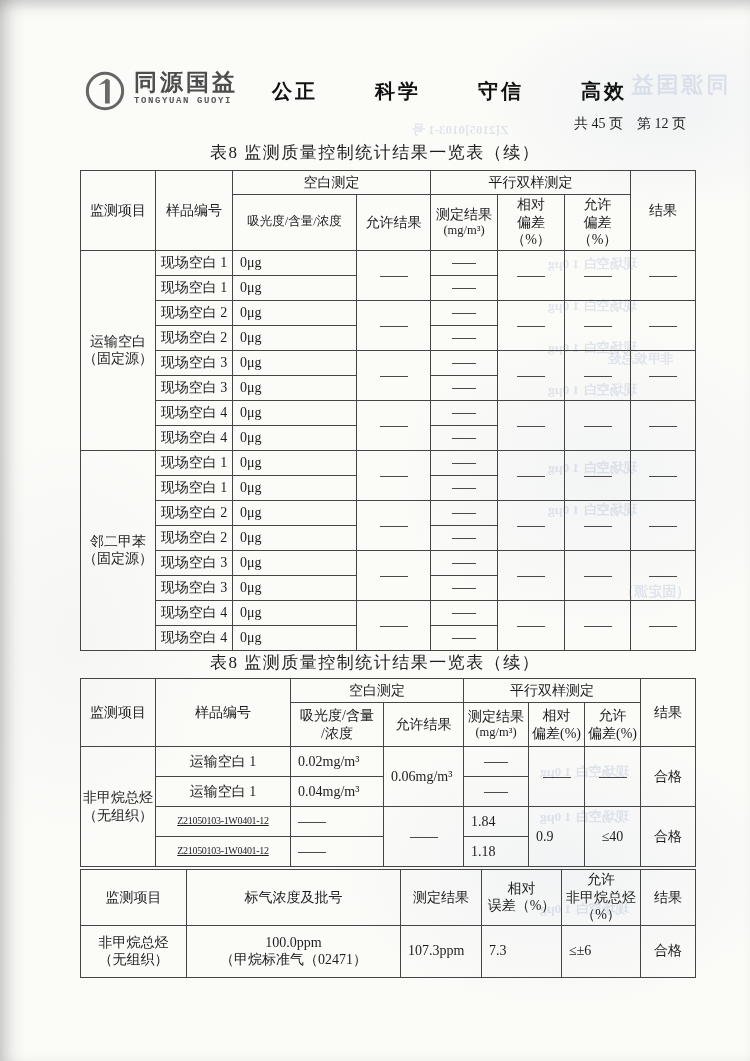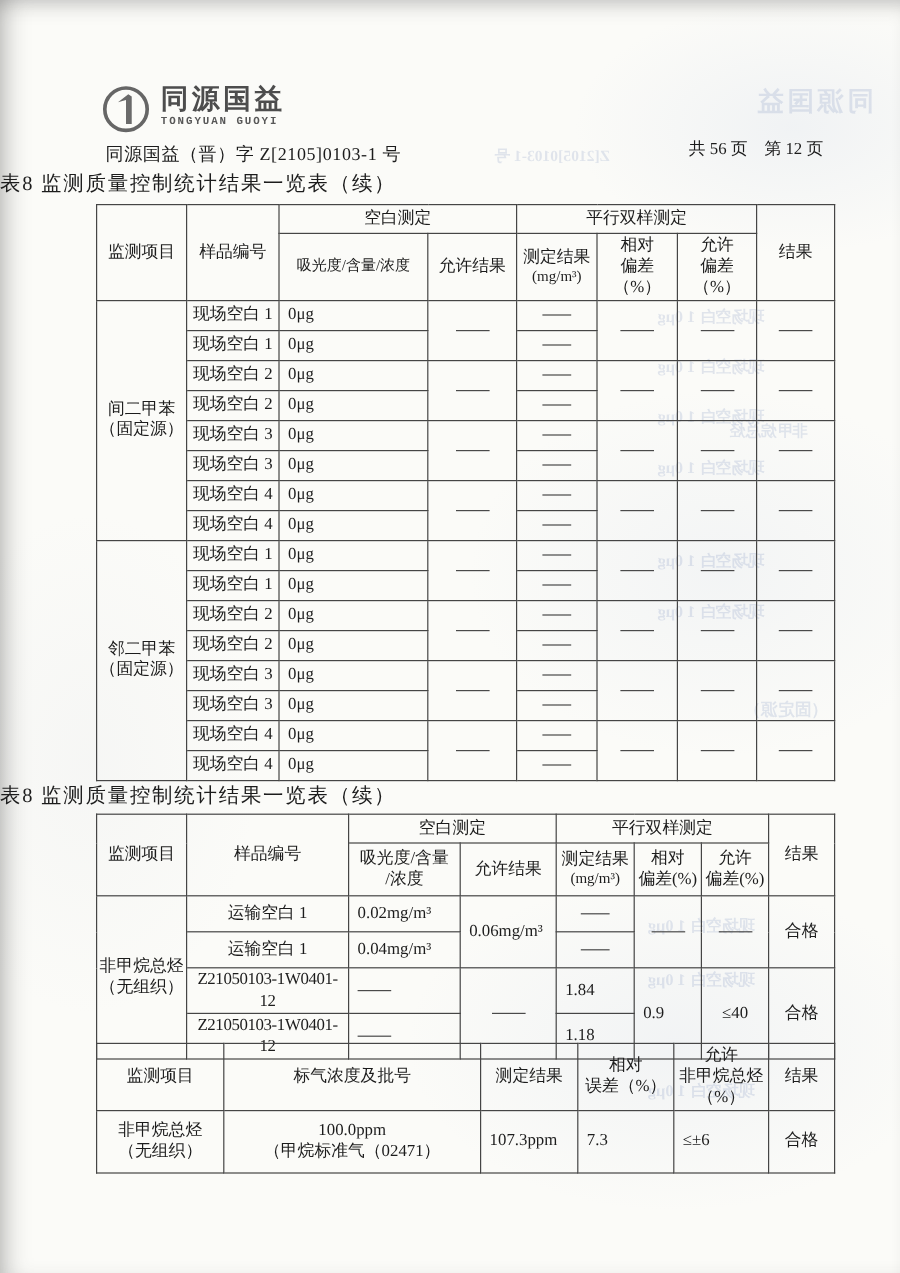--- a/index.html
+++ b/index.html
@@ -22,41 +22,41 @@
   
   .logo-wrap { position:absolute; left:84px; top:70px; display:flex; align-items:flex-start; }
   .logo-mark { width:42px; height:42px; margin-right:8px; }
   .logo-text-cn { font-family:"Liberation Sans","DejaVu Sans",sans-serif; font-weight:bold; font-size:23px; letter-spacing:3px; color:#4d4d4d; line-height:1.1; }
   .logo-text-en { font-family:Liberation Mono, monospace; font-weight:bold; font-size:9px; letter-spacing:1.6px; color:#585858; margin-top:1px; }
   .slogan { position:absolute; left:272px; top:78px; display:flex; gap:57px; font-weight:bold; font-size:20px; letter-spacing:3px; color:#111; }
   .doc-number { position:absolute; left:88px; top:119px; font-size:15px; letter-spacing:.5px; }
   .pagination { position:absolute; left:574px; top:115px; font-size:14px; }
 
   
-  .tbl-title { position:absolute; left:0; width:100%; font-size:17px; letter-spacing:1.5px; }
+  .tbl-title { position:absolute; left:0; width:100%; text-align:center; font-size:17px; letter-spacing:1.5px; }
   .title-1 { top:141px; }
   .title-2 { top:651px; }
 
   
   table { border-collapse:collapse; table-layout:fixed; position:absolute; background:transparent; }
   td,th { border:1px solid #454545; font-weight:normal; font-size:14px; text-align:center; vertical-align:middle; line-height:1.25; padding:1px 2px; overflow:hidden; }
   .t1 { left:80px; top:170px; width:615px; }
   .t1 td { height:25px; }
   .t1 tr.h1 th { height:24px; }
   .t1 tr.h2 th { height:42px; }
   .t2 { left:80px; top:678px; width:615px; }
   .t2 tr.h1 th { height:24px; }
   .t2 tr.h2 th { height:44px; }
   .t2 td { height:30px; }
   .t3 { left:80px; top:869px; width:615px; }
   .t3 th { height:44px; }
   .t3 td { height:52px; }
   .al { text-align:left; padding-left:7px; }
   .sub { font-size:12.5px; }
-  .sid { font-size:14px; letter-spacing:-0.3px; }
+  .sid { font-size:10px; letter-spacing:-0.3px;text-decoration:underline; }
   .dash { display:inline-block; width:28px; height:0; border-top:1.5px solid #4a4a4a; vertical-align:middle; }
   .dash-s { width:24px; }
 
   
   .g { position:absolute; transform:scaleX(-1); color:#5a74ae; opacity:.16; font-weight:bold; filter:blur(.4px); white-space:nowrap; }
   .g1 { left:628px; top:70px;  font-size:22px; letter-spacing:3px; }
   .g2 { left:412px; top:121px; font-size:13px; }
   .g3 { left:548px; top:255px; font-size:13.5px; }
   .g4 { left:548px; top:297px; font-size:13.5px; }
   .g5 { left:548px; top:339px; font-size:13.5px; }
@@ -96,23 +96,28 @@
       <svg class="logo-mark" viewBox="0 0 44 44">
         <circle cx="22" cy="22" r="18.5" fill="none" stroke="#666" stroke-width="3.2"></circle>
         <path d="M24 9 L27 11 L27 35 L22 35 L22 14 L15 16 Z" fill="#6a6a6a"></path>
       </svg>
       <div>
         <div class="logo-text-cn">同源国益</div>
         <div class="logo-text-en">TONGYUAN GUOYI</div>
       </div>
     </div>
 
-
-    <div class="doc-number">同源国益（晋）字 Z[2105]0103-1 号</div>
-    <div class="pagination">共 56 页　第 12 页</div>
+    <div class="slogan">
+      <span>公正</span>
+      <span>科学</span>
+      <span>守信</span>
+      <span>高效</span>
+    </div>
+
+    <div class="pagination">共 45 页　第 12 页</div>
 
     <div class="tbl-title title-1">表8 监测质量控制统计结果一览表（续）</div>
 
     <table class="t1">
       <colgroup>
         <col style="width:75px">
           <col style="width:77px">
           <col style="width:124px">
           <col style="width:74px">
         <col style="width:67px">
@@ -140,21 +145,21 @@
               <div>偏差（%）</div>
             </th>
         <th>
               <div>允许</div>
               <div>偏差（%）</div>
             </th>
       </tr>
 
       <tr>
         <td rowspan="8">
-              <div>间二甲苯</div>
+              <div>运输空白</div>
               <div>（固定源）</div>
             </td>
         <td>现场空白 1</td>
         <td class="al">0μg</td>
         <td rowspan="2"><span class="dash"></span></td>
         <td><span class="dash dash-s"></span></td>
         <td rowspan="2"><span class="dash"></span></td>
         <td rowspan="2"><span class="dash"></span></td>
         <td rowspan="2"><span class="dash"></span></td>
       </tr>

